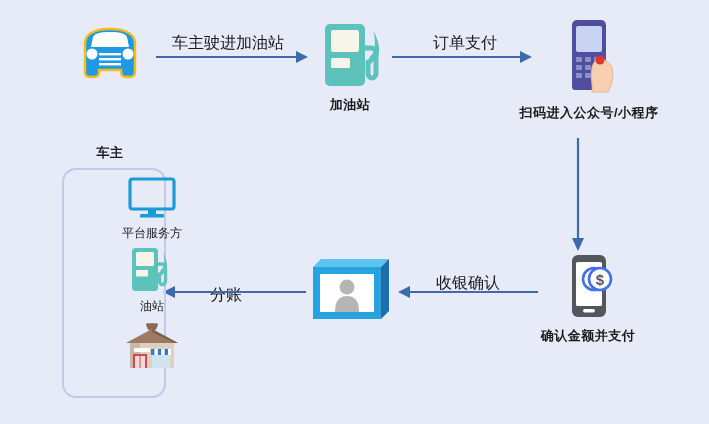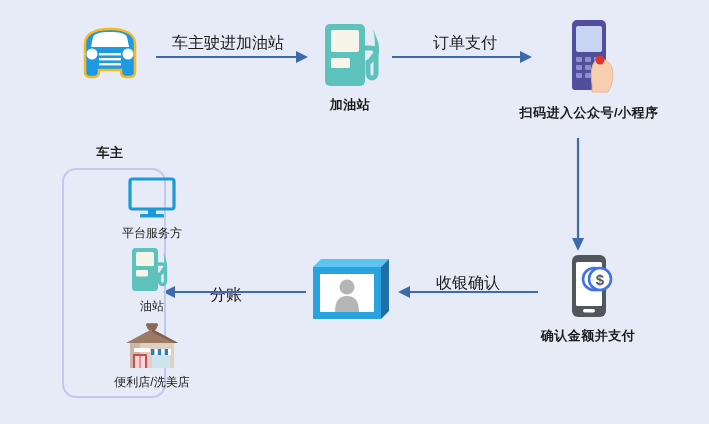--- a/index.html
+++ b/index.html
@@ -239,16 +239,15 @@
         <rect x="18.5" y="35" width="4.5" height="12" fill="#f0dada"></rect>
         <rect x="30" y="33" width="18" height="14" fill="#cfe4ef"></rect>
         <g>
           <rect x="29" y="28" width="20" height="6" fill="#ffffff"></rect>
           <rect x="29" y="28" width="3.4" height="6" fill="#2f7fc2"></rect>
           <rect x="35.8" y="28" width="3.4" height="6" fill="#2f7fc2"></rect>
           <rect x="42.6" y="28" width="3.4" height="6" fill="#2f7fc2"></rect>
         </g>
       </svg>
     </span>
-    <span class="panel-item-label">便利店/洗美店</span>
   </div>
 
 </div>
 
 </body></html>

